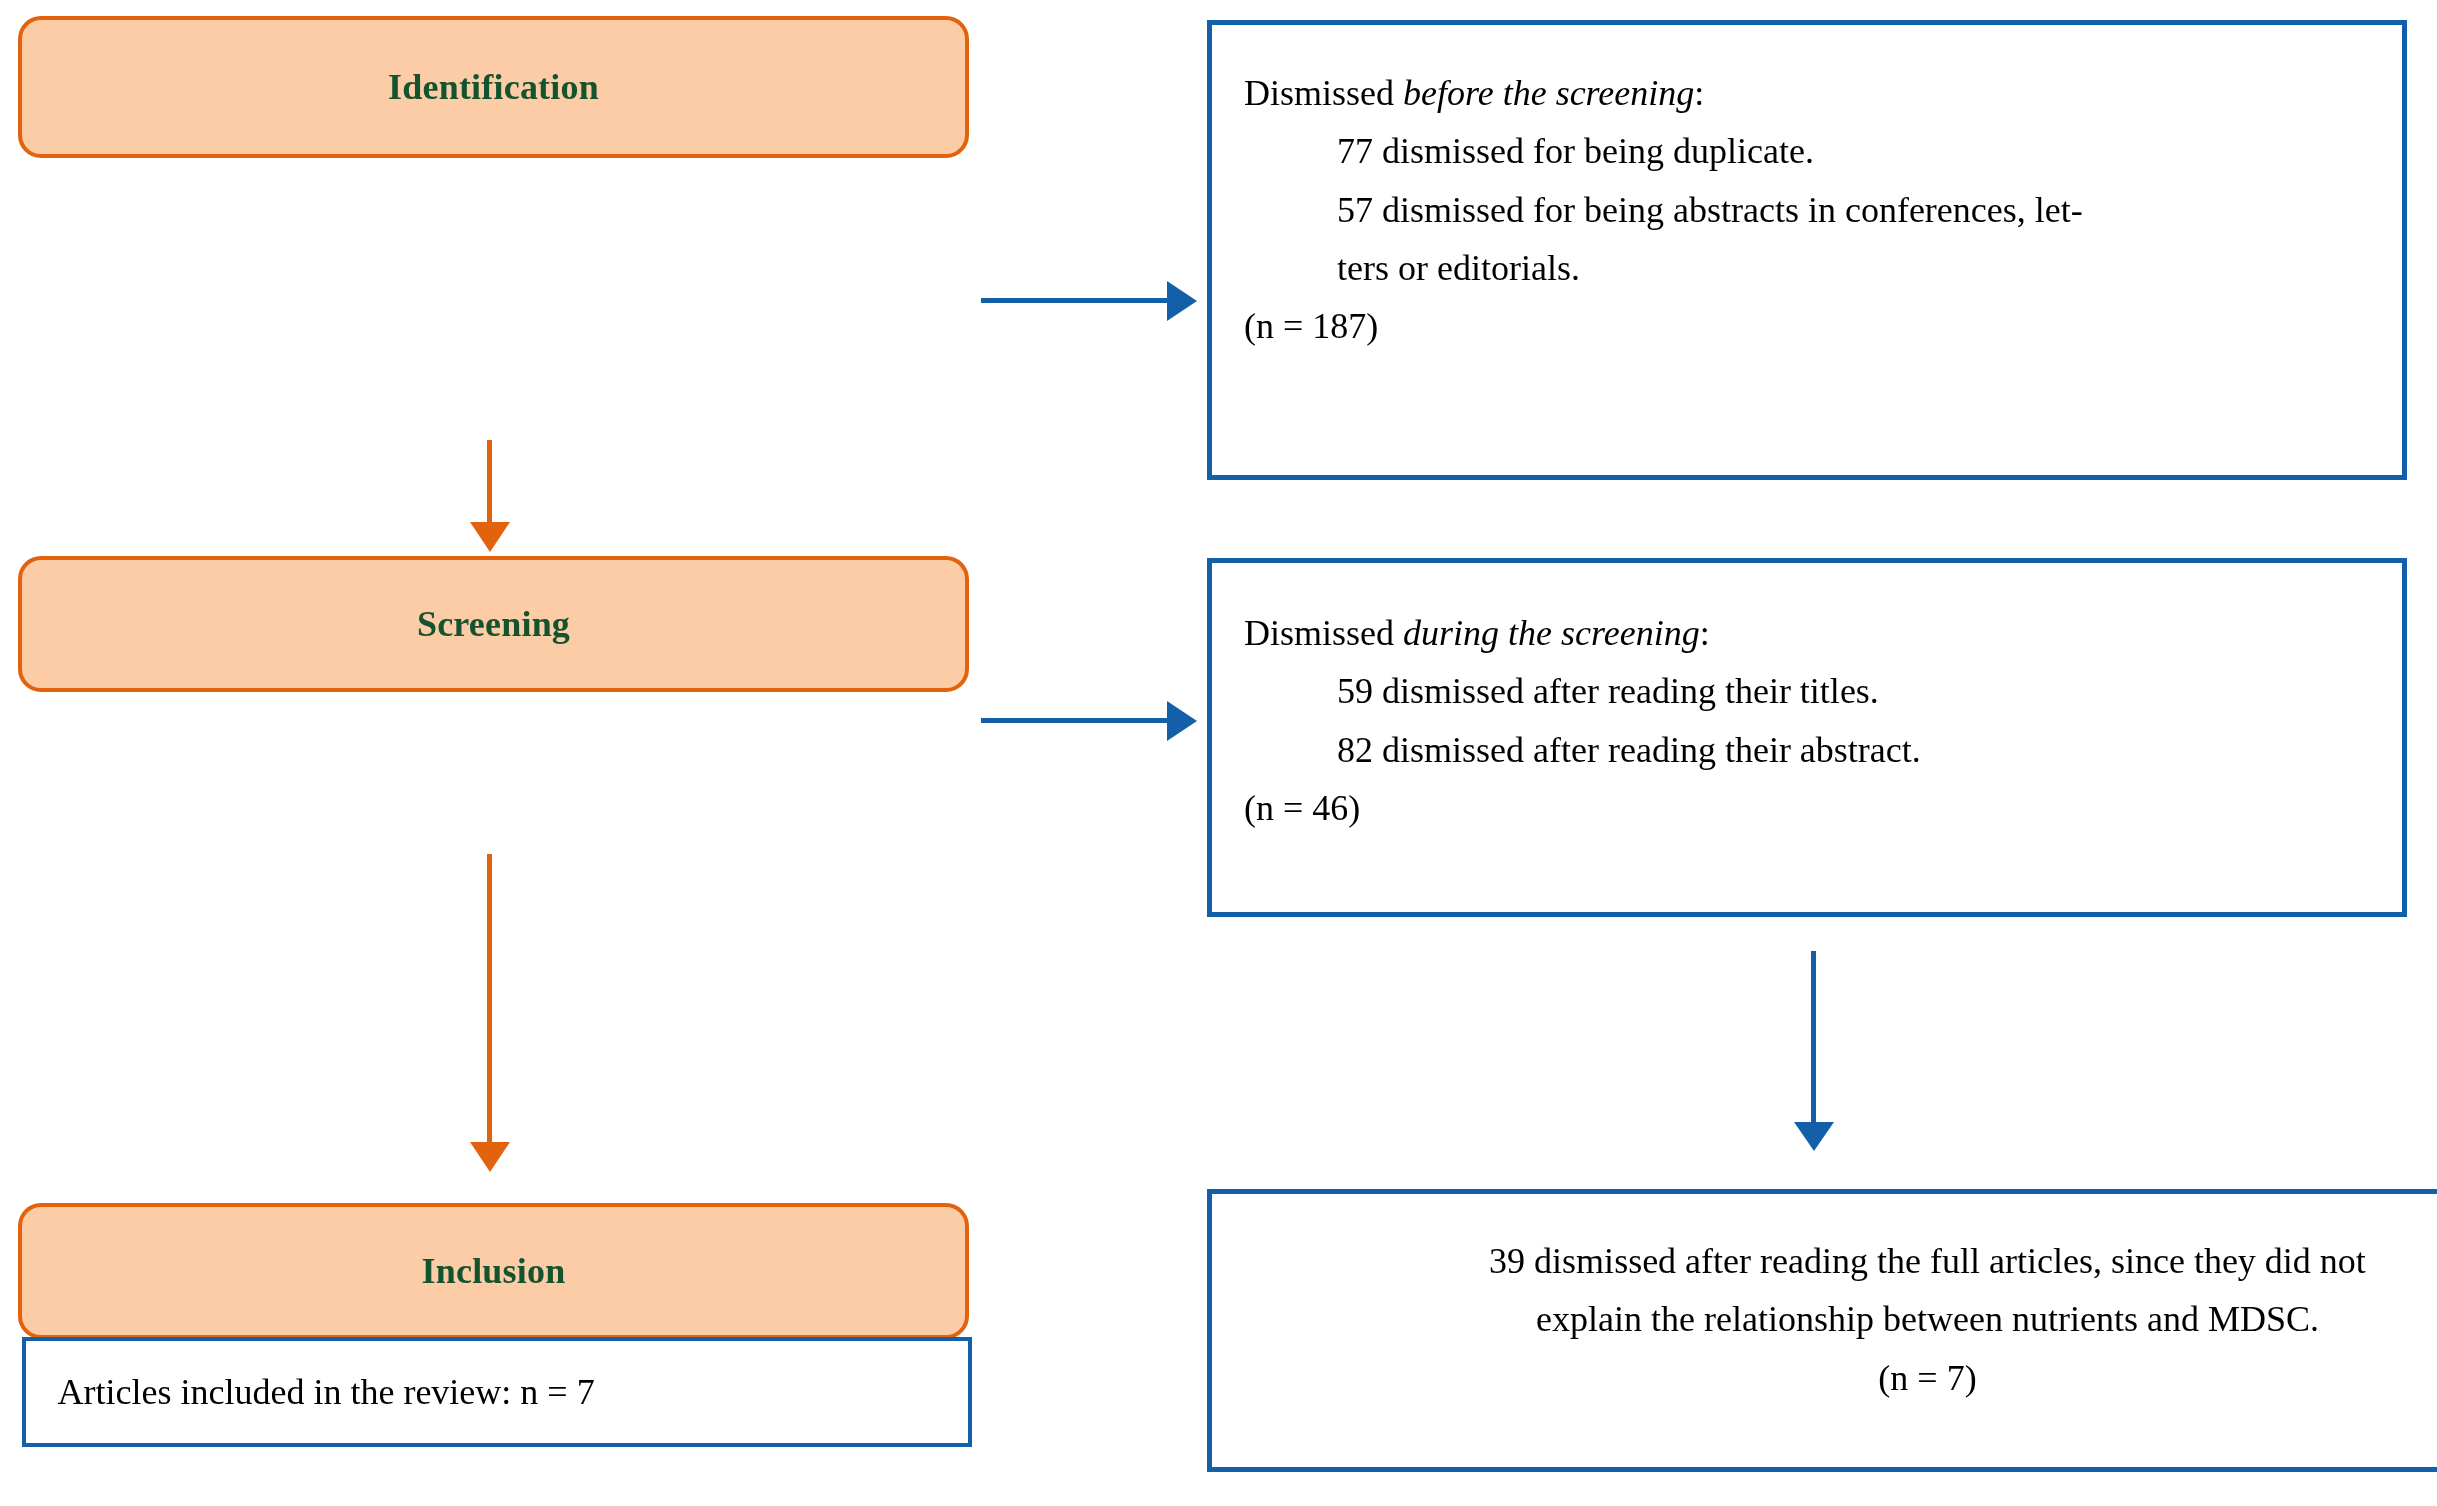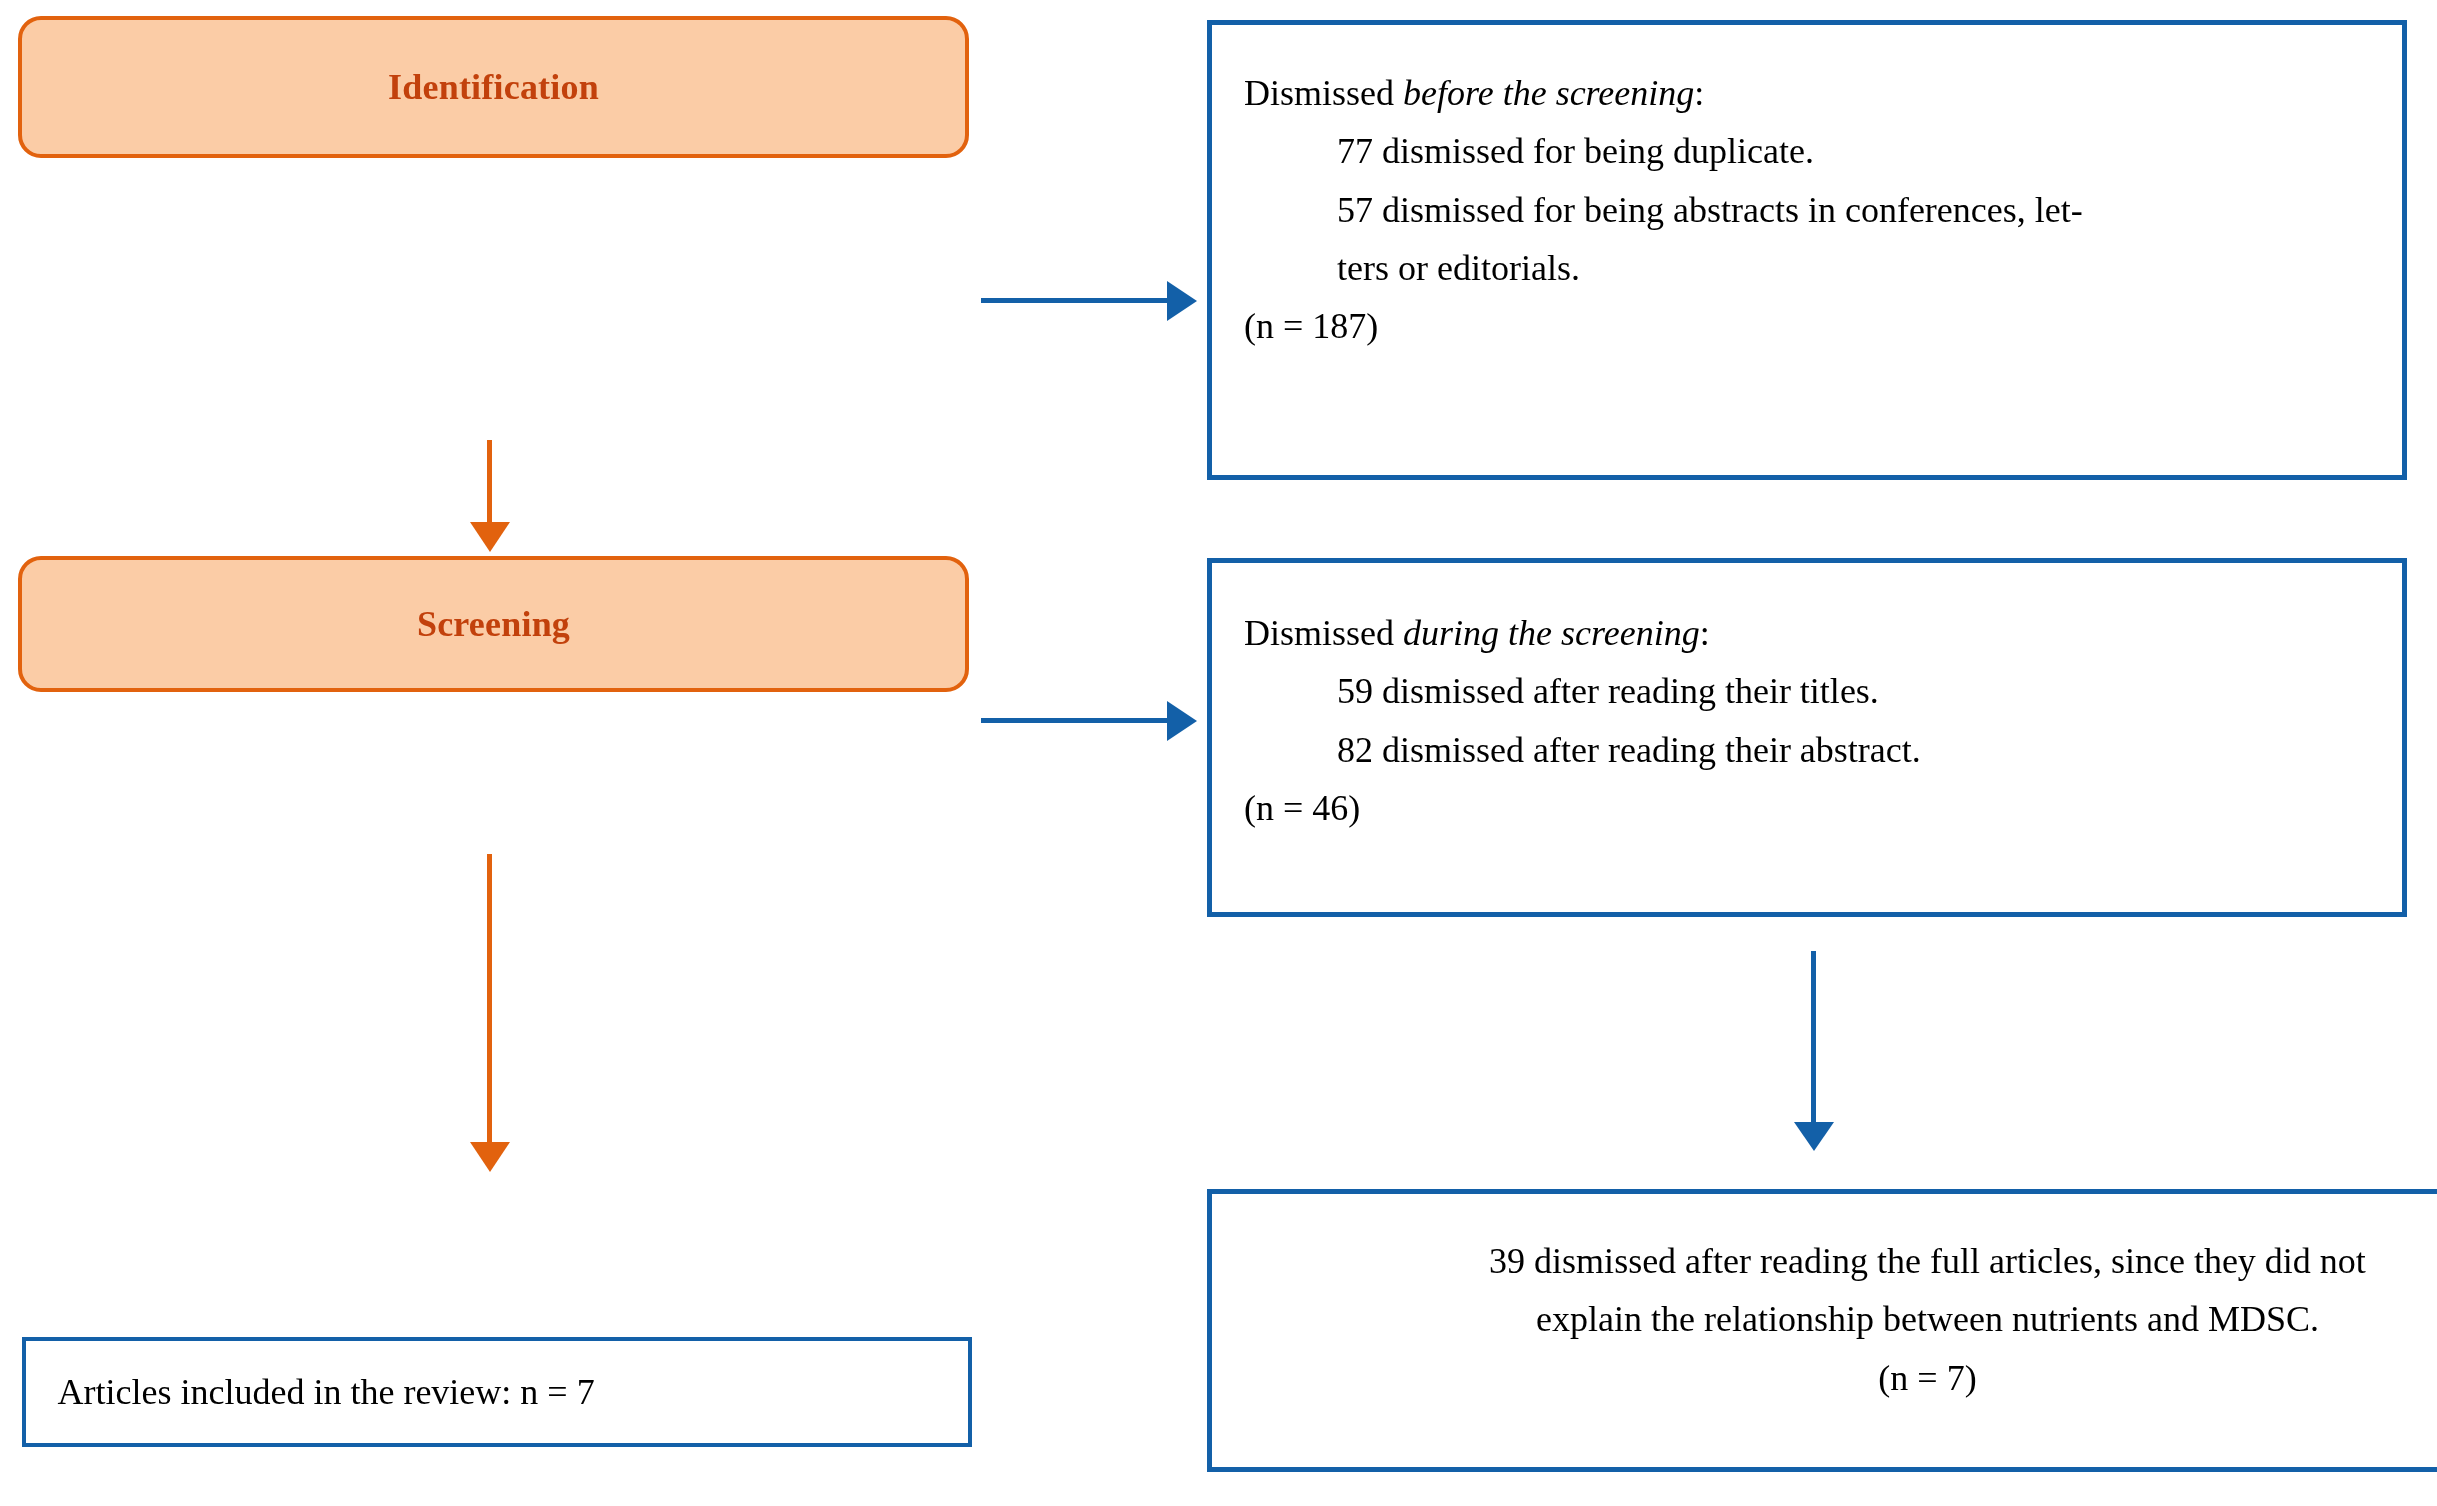--- a/index.html
+++ b/index.html
@@ -26,21 +26,21 @@
     box-sizing: border-box;
     background: #FBCCA6;
     border: 4.5px solid #E2620E;
     border-radius: 23px;
     display: flex;
     align-items: center;
     justify-content: center;
     font-weight: bold;
     font-size: 36px;
     letter-spacing: 0.2px;
-    color: #c2410c;
+    color: #14532d;
   }
 
   
   .box {
     position: absolute;
     box-sizing: border-box;
     background: #ffffff;
     border: 5.4px solid #1360A8;
   }
   .box.thin {
@@ -116,20 +116,23 @@
   <div class="stage-header" style="left:18px; top:556px; width:951px; height:136px;">
     <span>Screening</span>
   </div>
 
 
   <div class="conn">
     <div class="v-line orange" style="left:487px; top:854px; height:294px;"></div>
     <div class="v-arrow orange" style="left:470px; top:1142px;"></div>
   </div>
 
+  <div class="stage-header" style="left:18px; top:1203px; width:951px; height:136px;">
+    <span>Inclusion</span>
+  </div>
 
   <div class="box thin" style="left:21.5px; top:1337px; width:950px; height:110px;">
     <div class="box-body" style="top:21.5px;">
       <p>Articles included in the review: n = 7</p>
     </div>
   </div>
 
   <div class="conn">
     <div class="h-line" style="left:981px; top:298px; width:193px;"></div>
     <div class="h-arrow" style="left:1167px; top:281px;"></div>

